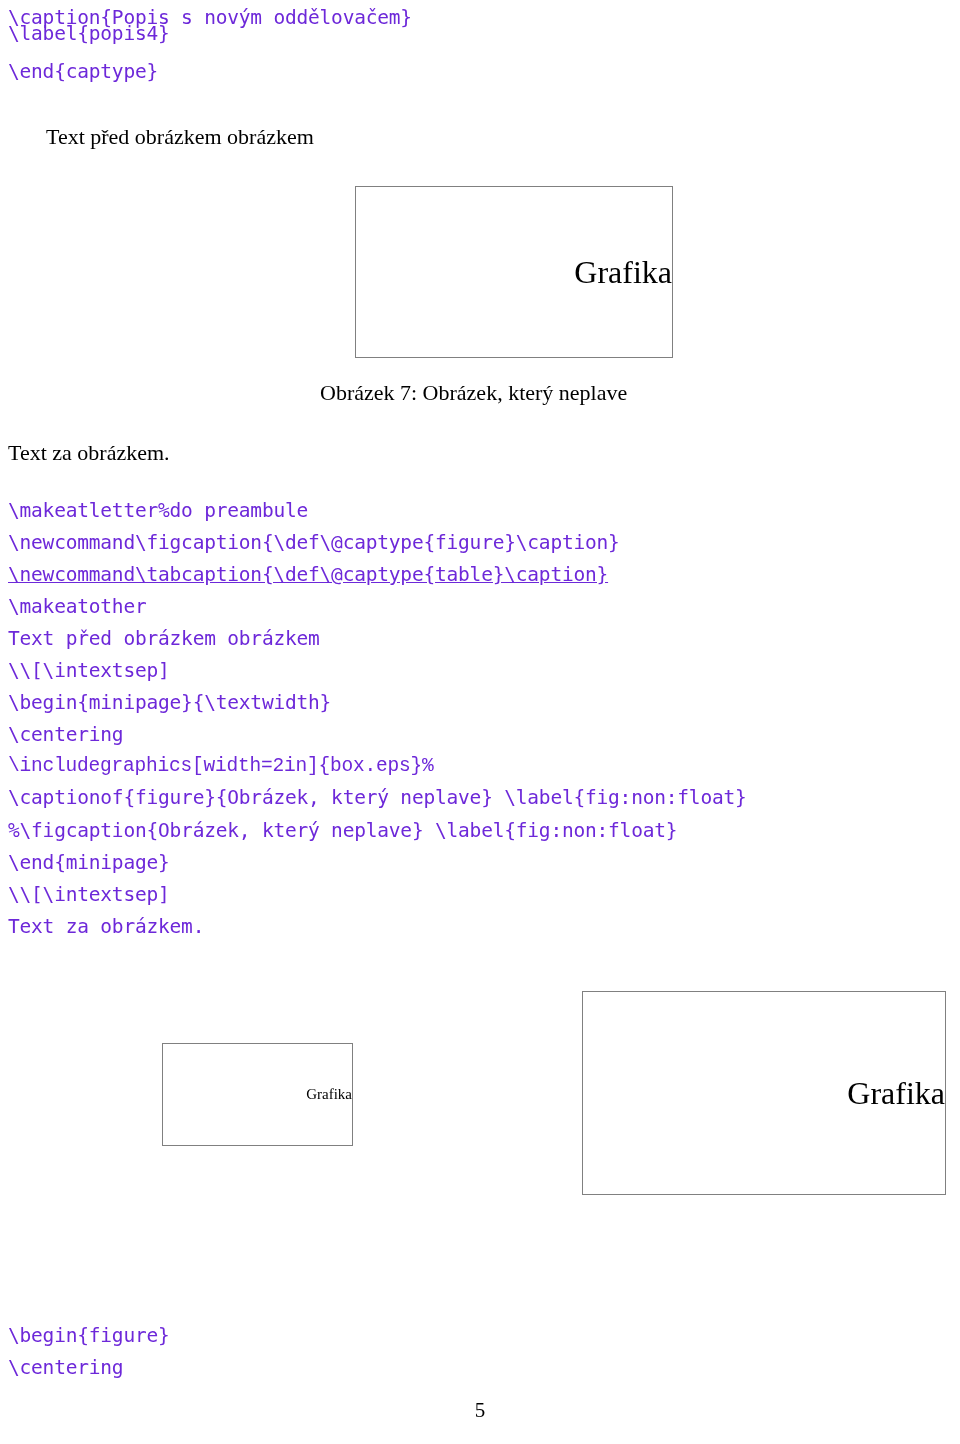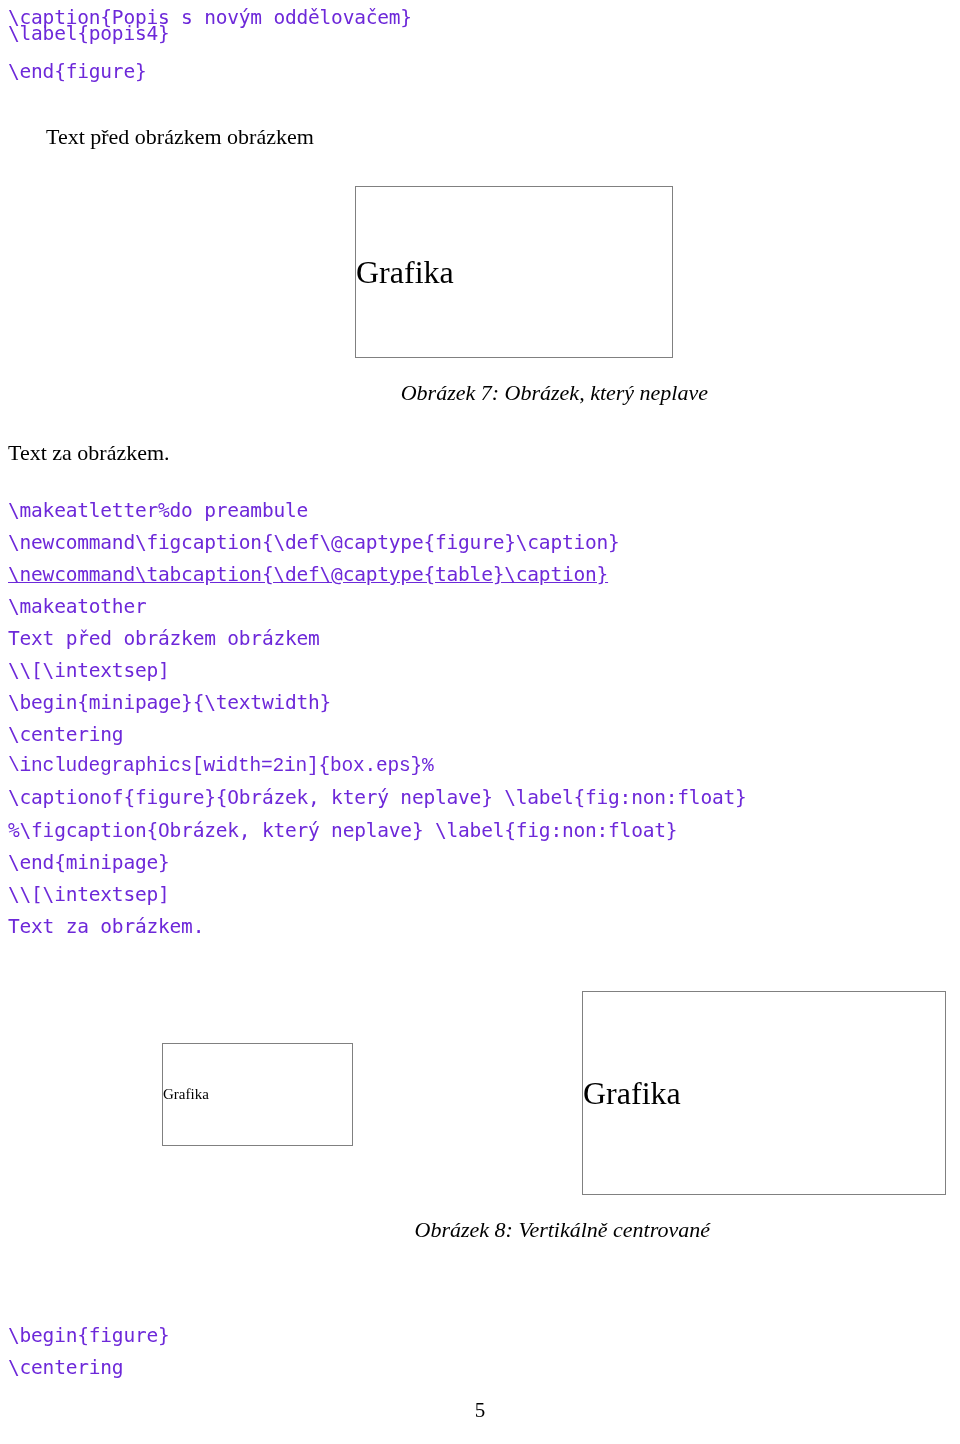--- a/index.html
+++ b/index.html
@@ -41,34 +41,33 @@
     white-space: pre;
     color: #000000;
   }
 
   .caption {
     position: absolute;
     font-family: "Liberation Serif", "DejaVu Serif", serif;
     font-size: 22px;
     line-height: 26px;
     white-space: pre;
-    text-align: right;
+    text-align: left;
     color: #000000;
-    font-style: italic;
   }
 
   
   .gbox {
     position: absolute;
     box-sizing: border-box;
     border: 1.5px solid #808080;
     background: #ffffff;
     display: flex;
     align-items: center;
-    justify-content: flex-start;
+    justify-content: flex-end;
   }
   .gbox .glabel {
     font-family: "Liberation Serif", "DejaVu Serif", serif;
     color: #000000;
     white-space: pre;
   }
 
   #fig7-box      { left: 355px; top: 186px;  width: 318px; height: 172px; }
   #fig7-box .glabel { font-size: 32px; }
 
@@ -90,21 +89,21 @@
     color: #000000;
   }
 </style>
 </head>
 <body>
 
 <div class="page">
 
   <div class="code-line" style="top:6px;">\caption{Popis s novým oddělovačem}</div>
   <div class="code-line" style="top:22px;">\label{popis4}</div>
-  <div class="code-line" style="top:60px;">\end{figure}</div>
+  <div class="code-line" style="top:60px;">\end{captype}</div>
 
   <div class="serif-line" style="left:46px; top:124px;">Text před obrázkem obrázkem</div>
 
   <div class="gbox" id="fig7-box">
     <span class="glabel">Grafika</span>
   </div>
   <div class="caption" style="left:320px; top:380px; width:388px;">Obrázek 7: Obrázek, který neplave</div>
 
   <div class="serif-line" style="left:8px; top:440px;">Text za obrázkem.</div>
 
@@ -122,20 +121,19 @@
   <div class="code-line" style="top:851px;">\end{minipage}</div>
   <div class="code-line" style="top:883px;">\\[\intextsep]</div>
   <div class="code-line" style="top:915px;">Text za obrázkem.</div>
 
   <div class="gbox" id="fig8-box-small">
     <span class="glabel">Grafika</span>
   </div>
   <div class="gbox" id="fig8-box-large">
     <span class="glabel">Grafika</span>
   </div>
-  <div class="caption" style="left:320px; top:1217px; width:390px;">Obrázek 8: Vertikálně centrované</div>
 
   <div class="code-line" style="top:1324px;">\begin{figure}</div>
   <div class="code-line" style="top:1356px;">\centering</div>
 
   <div class="page-number">5</div>
 
 </div>
 
 </body></html>

